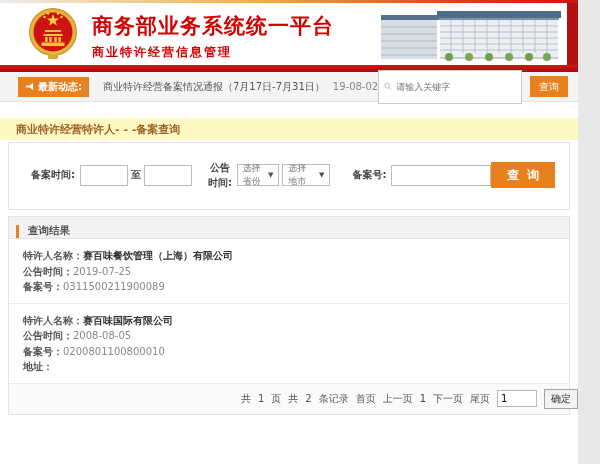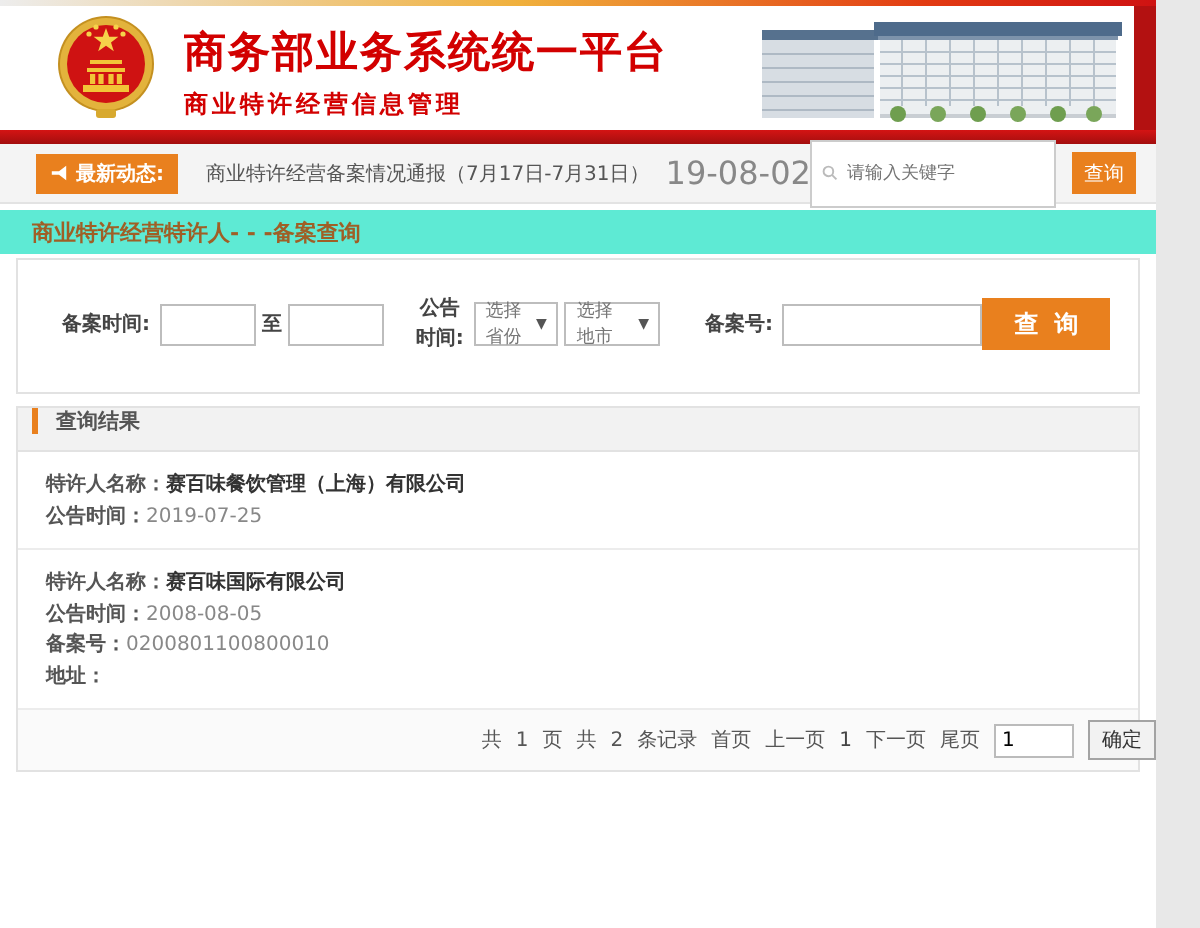--- a/index.html
+++ b/index.html
@@ -18,43 +18,43 @@
   .sub-title { font-size:12px; font-weight:bold; color:#d20000; margin-top:4px; letter-spacing:2px; }
   .building { position:absolute; right:14px; top:0; width:183px; height:62px; }
   .header-redstrip { position:absolute; right:0; top:0; width:11px; height:62px; background:#b31111; }
 
   .redbar { height:7px; background:linear-gradient(#d41414,#a30e0e); }
 
   
   .newsbar { height:30px; background:#f4f4f4; border-bottom:1px solid #e3e3e3; display:flex; align-items:center; padding:0 10px 0 18px; }
   .badge { background:#e9801e; color:#fff; font-size:10px; font-weight:bold; padding:3px 7px; display:flex; align-items:center; gap:4px; white-space:nowrap; }
   .news-text { font-size:10px; color:#555; margin-left:14px; white-space:nowrap; cursor:pointer; }
-  .news-date { font-size:16px; color:#888; margin-left:8px; white-space:nowrap; }
+  .news-date { font-size:10px; color:#888; margin-left:8px; white-space:nowrap; }
   .news-spacer { flex:1; }
   .search-box { width:150px; height:34px; border:1px solid #ccc; background:#fff; display:flex; align-items:center; padding:0 5px; gap:4px; }
   .search-box input { border:none; outline:none; font-size:9px; width:100%; color:#333; background:transparent; font-family:inherit; }
   .btn-small { width:40px; height:21px; background:#e9801e; color:#fff; font-size:10px; border:none; margin-left:8px; cursor:pointer; font-family:inherit; }
 
   
-  .section-bar { height:22px; background:#5eead4; margin-top:3px; display:flex; align-items:center; padding:0 16px; font-size:11px; font-weight:bold; color:#9f5f26; }
+  .section-bar { height:22px; background:#fef9c3; margin-top:16px; display:flex; align-items:center; padding:0 16px; font-size:11px; font-weight:bold; color:#9f5f26; }
 
   
   .form-panel { margin:2px 8px 0; background:#fff; border:1px solid #e2e2e2; padding:10px 10px 12px; }
   .form-row { display:flex; align-items:center; margin:7px 0; }
   .flabel { font-size:10px; font-weight:bold; color:#444; white-space:nowrap; }
   .flabel.narrow { width:40px; white-space:normal; text-align:center; line-height:1.5; }
   .finput { height:21px; border:1px solid #bdbdbd; font-size:10px; padding:0 4px; font-family:inherit; outline:none; }
   .finput.gray { color:#999; }
   .fselect { height:22px; border:1px solid #bdbdbd; font-size:9px; color:#777; display:flex; align-items:center; justify-content:space-between; padding:0 5px; background:#fff; cursor:pointer; }
   .chev { font-size:7px; color:#555; margin-left:4px; }
   .btn-query { width:88px; height:26px; background:#e9801e; color:#fff; font-size:12px; font-weight:bold; letter-spacing:8px; padding-left:8px; border:none; margin-left:auto; margin-right:4px; cursor:pointer; font-family:inherit; }
 
   
   .results-panel { margin:6px 8px 0; border:1px solid #e2e2e2; background:#fff; }
-  .results-header { height:22px; background:#f2f2f2; border-bottom:1px solid #e2e2e2; display:flex; align-items:flex-start;font-family:Liberation Serif, serif; }
+  .results-header { height:22px; background:#f2f2f2; border-bottom:1px solid #e2e2e2; display:flex; align-items:flex-end;font-family:Liberation Serif, serif; }
   .accent { width:3px; height:13px; background:#e9801e; margin:0 9px 0 7px; }
   .results-title { font-size:10.5px; font-weight:bold; color:#555; }
   .result-item { padding:8px 14px 7px; border-bottom:1px solid #ececec; }
   .rline { font-size:10px; color:#888; margin:2px 0; line-height:1.35; }
   .rlabel { font-weight:bold; color:#555; }
   .rname { font-weight:bold; color:#333; cursor:pointer; }
 
   
   .pagination { height:30px; display:flex; align-items:center; justify-content:flex-end; gap:7px; font-size:10px; color:#555; background:#fafafa; padding-right:0; }
   .pg-link { color:#555; cursor:pointer; white-space:nowrap; }
@@ -185,20 +185,23 @@
       <span class="results-title">查询结果</span>
     </div>
 
     <div class="result-item">
       <div class="rline rname">
         <span class="rlabel">特许人名称：</span><span class="rname">赛百味餐饮管理（上海）有限公司</span>
       </div>
       <div class="rline">
         <span class="rlabel">公告时间：</span><span>2019-07-25</span>
       </div>
+      <div class="rline">
+        <span class="rlabel">备案号：</span><span>0311500211900089</span>
+      </div>
     </div>
 
     <div class="result-item">
       <div class="rline rname">
         <span class="rlabel">特许人名称：</span><span class="rname">赛百味国际有限公司</span>
       </div>
       <div class="rline">
         <span class="rlabel">公告时间：</span><span>2008-08-05</span>
       </div>
       <div class="rline">

